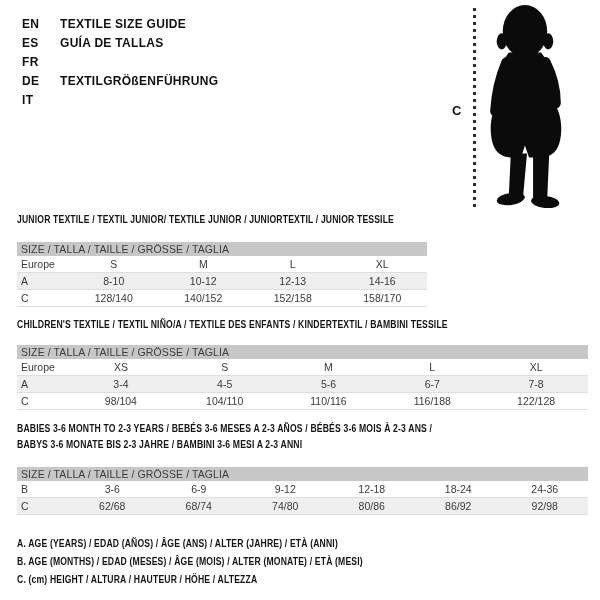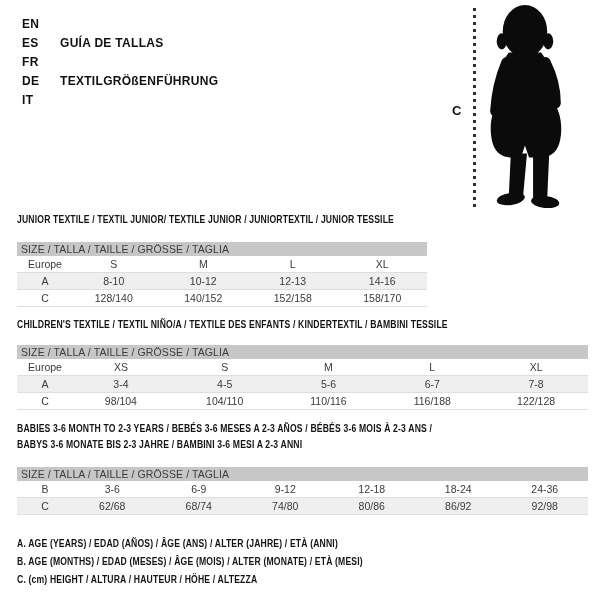--- a/index.html
+++ b/index.html
@@ -26,35 +26,36 @@
     transform:scaleX(0.82);transform-origin:0 50%;letter-spacing:.2px;color:#141414;}
 
   table.size-table{border-collapse:collapse;table-layout:fixed;width:100%;
     font-size:10.5px;color:#3a3a3a;margin-top:15px;}
   #sec2 table.size-table{margin-top:13px;}
   th.bar{background:#c7c7c7;height:14px;line-height:14px;text-align:left;padding:0 0 0 4px;
     font-weight:normal;color:#3c3c3c;font-size:10.5px;letter-spacing:.1px;margin-left:40px;}
   td{height:16px;line-height:16px;text-align:center;padding:0;border-bottom:1px solid #dedede;
     overflow:hidden;white-space:nowrap;}
   tr.alt td{background:#efefef;}
-  td.lbl{text-align:center;padding-left:4px;}
+  td.lbl{text-align:left;padding-left:4px;}
 
   
   .footnotes{position:absolute;left:17px;top:534px;font-weight:bold;font-size:10.5px;
     line-height:18px;color:#141414;white-space:nowrap;transform:scaleX(0.82);transform-origin:0 0;
     letter-spacing:.2px;}
 </style>
 </head>
 <body>
 
 <div class="page">
 
   <div class="lang-list">
     <div class="lang-row">
       <span class="lang-code">EN</span>
+      <span>TEXTILE SIZE GUIDE</span>
     </div>
     <div class="lang-row">
       <span class="lang-code">ES</span>
       <span>GUÍA DE TALLAS</span>
     </div>
     <div class="lang-row">
       <span class="lang-code">FR</span>
     </div>
     <div class="lang-row">
       <span class="lang-code">DE</span>

